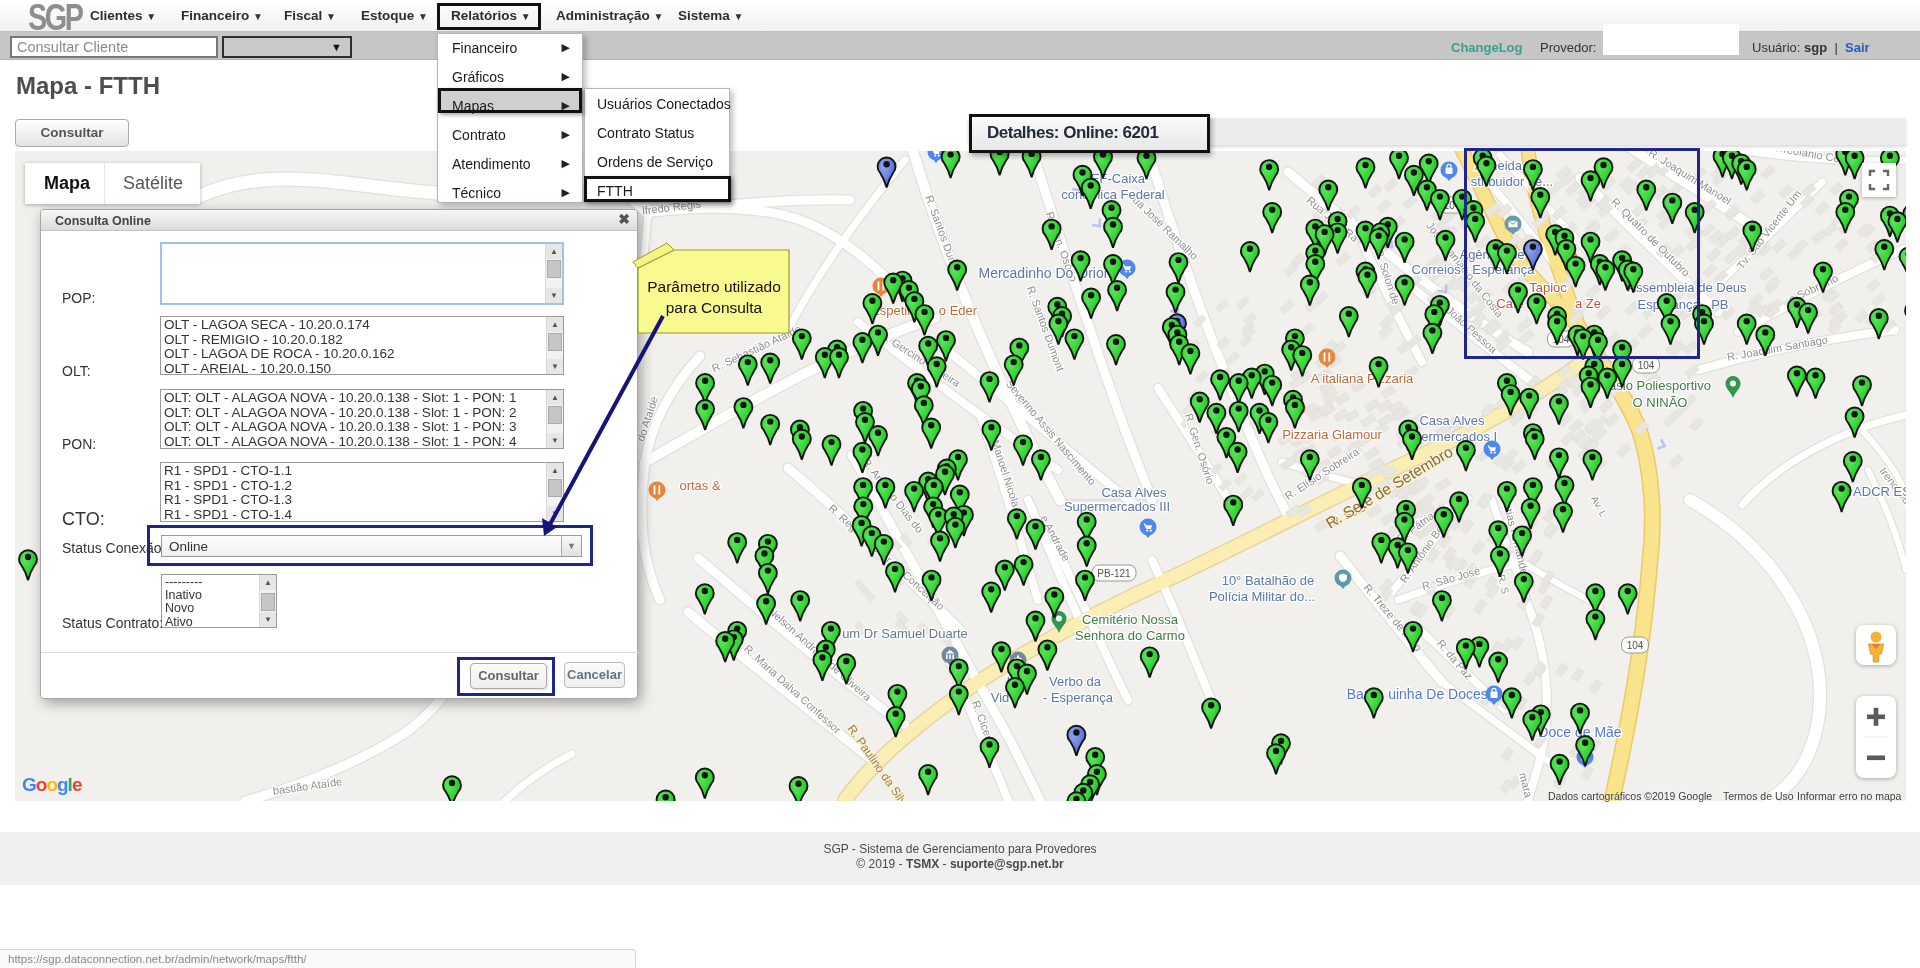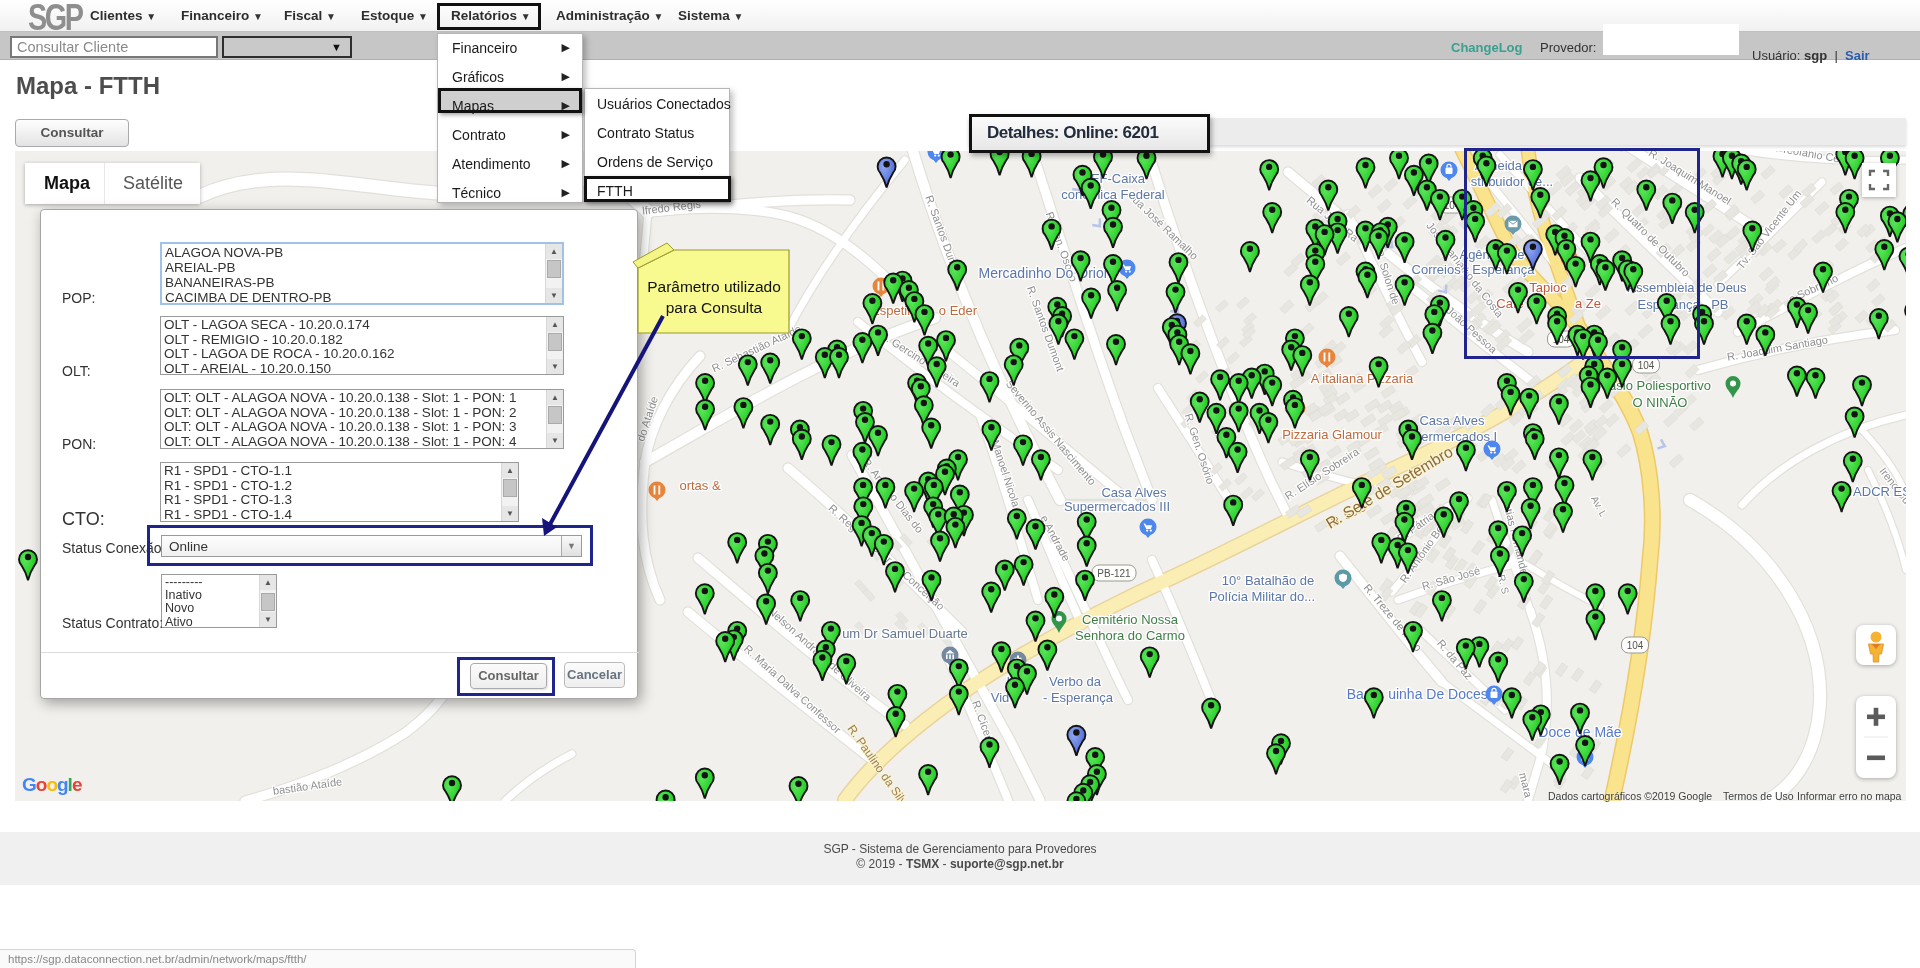--- a/index.html
+++ b/index.html
@@ -18,21 +18,21 @@
   <div class="abs" style="left:678px;top:8px;font-size:13.5px;font-weight:bold;color:#2d2d2d">Sistema <span style="font-size:10px;color:#333">▼</span></div>
 </div>
 
 <div class="abs" style="left:0;top:32px;width:1920px;height:28px;background:#c6c6c6;border-bottom:1px solid #b0b0b0">
   <input class="abs" style="left: 10px; top: 4px; width: 208px; height: 22px; border: 2px solid rgb(119, 119, 119); background: rgb(255, 255, 255); font-size: 14.5px; color: rgb(138, 138, 138); padding-left: 5px; font-family: inherit;" value="Consultar Cliente">
   <div class="abs" style="left:222px;top:4px;width:130px;height:22px;border:2px solid #2e2e2e;background:#c9c9c9">
      <span class="abs" style="right:8px;top:3px;font-size:11px;color:#111">▼</span>
     </div>
   <div class="abs" style="left:1451px;top:8px;font-size:13px;font-weight:bold;color:#3aa08f">ChangeLog</div>
   <div class="abs" style="left:1540px;top:8px;font-size:13px;color:#333">Provedor:</div>
-  <div class="abs" style="left:1752px;top:16px;font-size:13px;color:#333">Usuário: <b>sgp</b> &nbsp;|&nbsp; <b style="color:#2a5db0">Sair</b></div>
+  <div class="abs" style="left:1752px;top:8px;font-size:13px;color:#333">Usuário: <b>sgp</b> &nbsp;|&nbsp; <b style="color:#2a5db0">Sair</b></div>
 </div>
 <div class="abs" style="left:1603px;top:24px;width:136px;height:31px;background:#fff"></div>
 
 <div class="abs" style="left:16px;top:72px;font-size:24px;font-weight:bold;color:#4d4d4d">Mapa - FTTH</div>
 <div class="abs" style="left:15px;top:119px;width:114px;height:28px;border:1px solid #aaa;border-radius:4px;background:linear-gradient(#fefefe,#e3e3e3);font-size:13.5px;font-weight:bold;color:#555;text-align:center;line-height:26px">Consultar</div>
 
 <div class="abs" style="left:15px;top:151px;width:1891px;height:650px;overflow:hidden">
 <svg width="1891" height="650" viewBox="15 151 1891 650" style="position:absolute;left:0;top:0">
 <defs>
 <radialGradient id="gg" cx="0.35" cy="0.3" r="0.9">
@@ -1236,27 +1236,25 @@
   <div class="abs" style="left:12px;top:36px">Contrato Status</div>
   <div class="abs" style="left:12px;top:65px">Ordens de Serviço</div>
   <div class="abs" style="left:12px;top:94px">FTTH</div>
 </div>
 
 <div class="abs" style="left:437px;top:3px;width:104px;height:27px;border:3px solid #111"></div>
 <div class="abs" style="left:438px;top:88px;width:144px;height:25px;border:3px solid #111;box-shadow:2px 2px 4px rgba(0,0,0,.35)"></div>
 <div class="abs" style="left:584px;top:176px;width:147px;height:26px;border:3px solid #111;box-shadow:2px 2px 4px rgba(0,0,0,.35)"></div>
 
 <div class="abs" style="left:40px;top:209px;width:598px;height:490px;background:#fff;border:1px solid #a6a6a6;border-radius:4px;box-shadow:3px 4px 14px rgba(0,0,0,.35)">
+  <div class="abs" style="left:0;top:0;width:100%;height:21px;background:linear-gradient(#f6f6f6,#dcdcdc);border-bottom:1px solid #c2c2c2;border-radius:4px 4px 0 0">
+    <span class="abs" style="left:14px;top:4px;font-size:12.5px;font-weight:bold;color:#444">Consulta Online</span>
+    <span class="abs" style="right:7px;top:1px;font-size:14px;font-weight:bold;color:#555">✖</span>
+  </div>
   <div style="position:absolute;left:119px;top:32px;width:404px;height:63px;border:2px solid #9ec2e8;background:#fff;font-size:13.5px;line-height:15px;color:#333">
-<div style="position:absolute;left:3px;top:1px;right:19px;bottom:1px;overflow:hidden">
-        <div style="white-space:nowrap;overflow:hidden">ALAGOA NOVA-PB</div>
-        <div style="white-space:nowrap;overflow:hidden">AREIAL-PB</div>
-        <div style="white-space:nowrap;overflow:hidden">BANANEIRAS-PB</div>
-        <div style="white-space:nowrap;overflow:hidden">CACIMBA DE DENTRO-PB</div>
-      </div>
 <div style="position:absolute;right:0;top:0;bottom:0;width:17px;background:#f2f2f2;border-left:1px solid #d8d8d8">
 <div style="position:absolute;top:0;left:0;right:0;height:15px;background:#e6e6e6;color:#555;font-size:8px;text-align:center;line-height:15px">▲</div>
 <div style="position:absolute;bottom:0;left:0;right:0;height:15px;background:#e6e6e6;color:#555;font-size:8px;text-align:center;line-height:15px">▼</div>
 <div style="position:absolute;top:16px;left:1px;right:1px;height:18px;background:#c6c6c6;border:1px solid #aaa"></div>
 </div>
     </div>
   <div style="position:absolute;left:119px;top:106px;width:404px;height:59px;border:1px solid #9a9a9a;background:#fff;font-size:13.5px;line-height:14.6px;color:#333">
 <div style="position:absolute;left:3px;top:1px;right:19px;bottom:1px;overflow:hidden">
         <div style="white-space:nowrap;overflow:hidden">OLT - LAGOA SECA - 10.20.0.174</div>
         <div style="white-space:nowrap;overflow:hidden">OLT - REMIGIO - 10.20.0.182</div>
@@ -1275,21 +1273,21 @@
         <div style="white-space:nowrap;overflow:hidden">OLT: OLT - ALAGOA NOVA - 10.20.0.138 - Slot: 1 - PON: 2</div>
         <div style="white-space:nowrap;overflow:hidden">OLT: OLT - ALAGOA NOVA - 10.20.0.138 - Slot: 1 - PON: 3</div>
         <div style="white-space:nowrap;overflow:hidden">OLT: OLT - ALAGOA NOVA - 10.20.0.138 - Slot: 1 - PON: 4</div>
       </div>
 <div style="position:absolute;right:0;top:0;bottom:0;width:17px;background:#f2f2f2;border-left:1px solid #d8d8d8">
 <div style="position:absolute;top:0;left:0;right:0;height:15px;background:#e6e6e6;color:#555;font-size:8px;text-align:center;line-height:15px">▲</div>
 <div style="position:absolute;bottom:0;left:0;right:0;height:15px;background:#e6e6e6;color:#555;font-size:8px;text-align:center;line-height:15px">▼</div>
 <div style="position:absolute;top:16px;left:1px;right:1px;height:18px;background:#c6c6c6;border:1px solid #aaa"></div>
 </div>
     </div>
-  <div style="position:absolute;left:119px;top:252px;width:359px;height:60px;border:1px solid #9a9a9a;background:#fff;font-size:13.5px;line-height:14.6px;color:#333">
+  <div style="position:absolute;left:119px;top:252px;width:404px;height:60px;border:1px solid #9a9a9a;background:#fff;font-size:13.5px;line-height:14.6px;color:#333">
 <div style="position:absolute;left:3px;top:1px;right:19px;bottom:1px;overflow:hidden">
         <div style="white-space:nowrap;overflow:hidden">R1 - SPD1 - CTO-1.1</div>
         <div style="white-space:nowrap;overflow:hidden">R1 - SPD1 - CTO-1.2</div>
         <div style="white-space:nowrap;overflow:hidden">R1 - SPD1 - CTO-1.3</div>
         <div style="white-space:nowrap;overflow:hidden">R1 - SPD1 - CTO-1.4</div>
       </div>
 <div style="position:absolute;right:0;top:0;bottom:0;width:17px;background:#f2f2f2;border-left:1px solid #d8d8d8">
 <div style="position:absolute;top:0;left:0;right:0;height:15px;background:#e6e6e6;color:#555;font-size:8px;text-align:center;line-height:15px">▲</div>
 <div style="position:absolute;bottom:0;left:0;right:0;height:15px;background:#e6e6e6;color:#555;font-size:8px;text-align:center;line-height:15px">▼</div>
 <div style="position:absolute;top:16px;left:1px;right:1px;height:18px;background:#c6c6c6;border:1px solid #aaa"></div>

